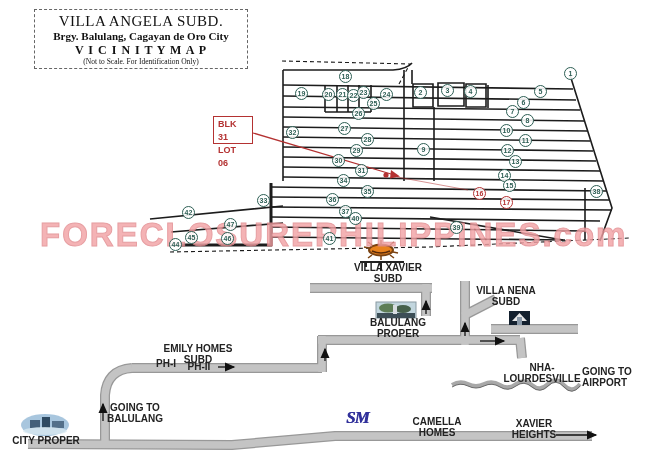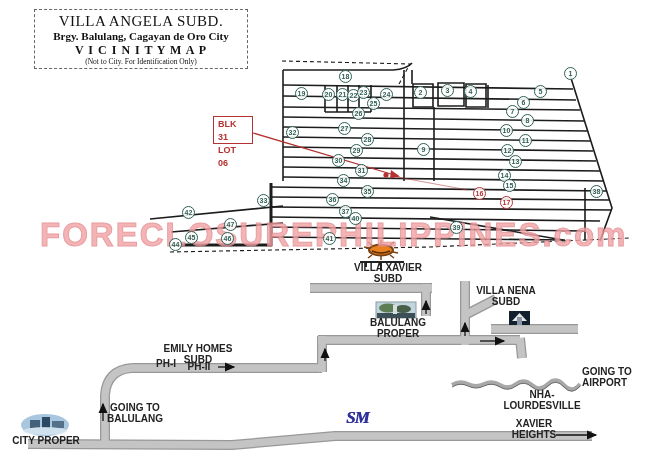--- a/index.html
+++ b/index.html
@@ -176,21 +176,21 @@
       <rect x="509" y="311" width="21" height="14" fill="#13202e"></rect>
       <path d="M512,321 L519.5,313 L527,321 z" fill="#e8e8e8"></path>
       <rect x="517" y="317" width="5" height="8" fill="#8898a8"></rect>
     </g>
   </svg>
 
   <div class="title-box">
     <div class="tb1">VILLA ANGELA SUBD.</div>
     <div class="tb2">Brgy. Balulang, Cagayan de Oro City</div>
     <div class="tb3">V I C I N I T Y   M A P</div>
-    <div class="tb4">(Not to City. For Identification Only)</div>
+    <div class="tb4">(Not to Scale. For Identification Only)</div>
   </div>
 
   <div class="blk-box">BLK 31
 LOT 06</div>
 
   <div class="watermark">FORECLOSUREPHILIPPINES.com</div>
 
   <div id="marker-layer">
       <span class="lot-circle" style="left: 571px; top: 74px;">1</span>
       <span class="lot-circle" style="left: 421px; top: 93px;">2</span>
@@ -243,24 +243,26 @@
   <div class="map-label" style="left:340px;top:262px;width:96px;">VILLA XAVIER
 SUBD</div>
   <div class="map-label" style="left:470px;top:285px;width:72px;">VILLA NENA
 SUBD</div>
   <div class="map-label" style="left:362px;top:317px;width:72px;">BALULANG
 PROPER</div>
   <div class="map-label" style="left:158px;top:343px;width:80px;">EMILY HOMES
 SUBD</div>
   <div class="map-label" style="left:153px;top:358px;width:26px;">PH-I</div>
   <div class="map-label" style="left:184px;top:361px;width:30px;">PH-II</div>
-  <div class="map-label" style="left:498px;top:362px;width:88px;margin-top:27px;">NHA-
+  <div class="map-label" style="left:498px;top:362px;width:88px;">NHA-
 LOURDESVILLE</div>
   <div class="map-label" style="left:582px;top:366px;width:68px;text-align:left;">GOING TO
 AIRPORT</div>
   <div class="map-label" style="left:104px;top:402px;width:62px;">GOING TO
 BALULANG</div>
   <div class="map-label" style="left:10px;top:435px;width:72px;">CITY PROPER</div>
+  <div class="map-label" style="left:408px;top:416px;width:58px;">CAMELLA
+HOMES</div>
   <div class="map-label" style="left:508px;top:418px;width:52px;">XAVIER
 HEIGHTS</div>
   <div class="sm-logo">SM</div>
 
 </div>
 
 </body></html>

